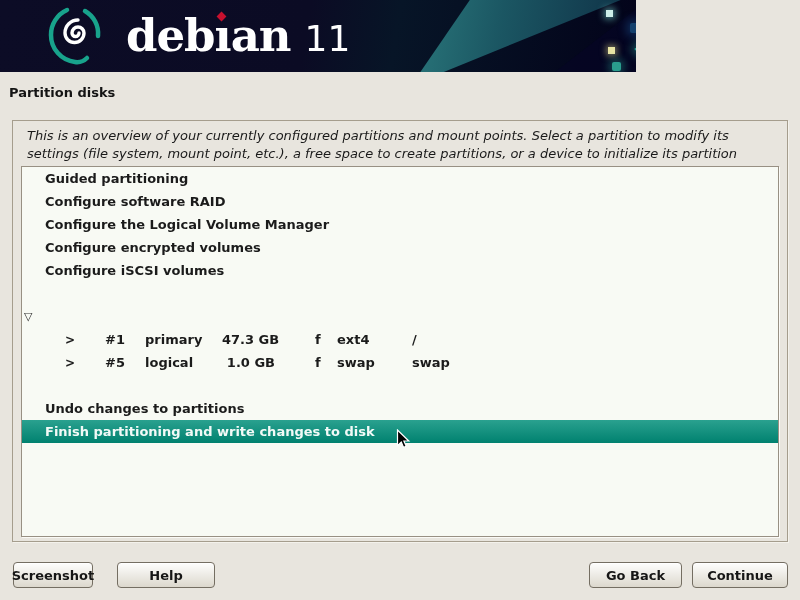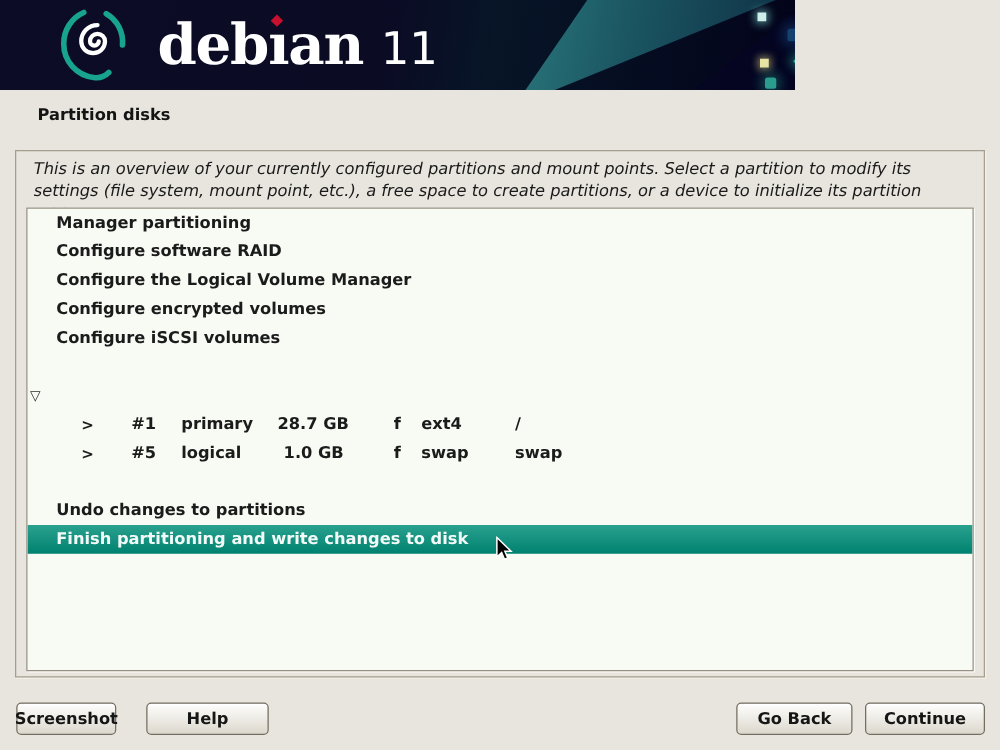--- a/index.html
+++ b/index.html
@@ -52,21 +52,21 @@
     position:absolute; left:50%; top:4px; width:7px; height:7px;
     margin-left:-5px; background:#c7102e; transform:rotate(45deg);
   }
   .version {
     font-family:"DejaVu Sans", sans-serif; font-size:36px; color:#ffffff;
     margin-left:14px; font-weight:normal;
   }
 
   
   .page-title {
-    position:absolute; left:30px; top:85px;
+    position:absolute; left:9px; top:85px;
     font-size:13px; font-weight:bold; color:#141414;
   }
 
   
   .outer-box {
     position:absolute; left:12px; top:120px; width:776px; height:422px;
     border:1px solid #a59d8d;
     box-shadow:1px 1px 0 #f4f2ec;
     background:#e8e5de;
   }
@@ -145,21 +145,21 @@
   </div>
 </div>
 
 <div class="page-title">Partition disks</div>
 
 <div class="outer-box">
   <p class="intro-text">This is an overview of your currently configured partitions and mount points. Select a partition to modify its settings (file system, mount point, etc.), a free space to create partitions, or a device to initialize its partition table.</p>
 
   <div class="list-box">
     <div class="row">
-      <span class="label">Manager partitioning</span>
+      <span class="label">Guided partitioning</span>
     </div>
     <div class="row">
       <span class="label">Configure software RAID</span>
     </div>
     <div class="row">
       <span class="label">Configure the Logical Volume Manager</span>
     </div>
     <div class="row">
       <span class="label">Configure encrypted volumes</span>
     </div>
@@ -171,21 +171,21 @@
 
     <div class="row disk-row">
       <span class="exp">▽</span>
     </div>
 
     <div class="row part-row">
       <span></span>
       <span class="exp">&gt;</span>
       <span class="num">#1</span>
       <span class="type">primary</span>
-      <span class="size">28.7 GB</span>
+      <span class="size">47.3 GB</span>
       <span class="flag">f</span>
       <span class="fs">ext4</span>
       <span class="mount">/</span>
     </div>
 
     <div class="row part-row">
       <span></span>
       <span class="exp">&gt;</span>
       <span class="num">#5</span>
       <span class="type">logical</span>

